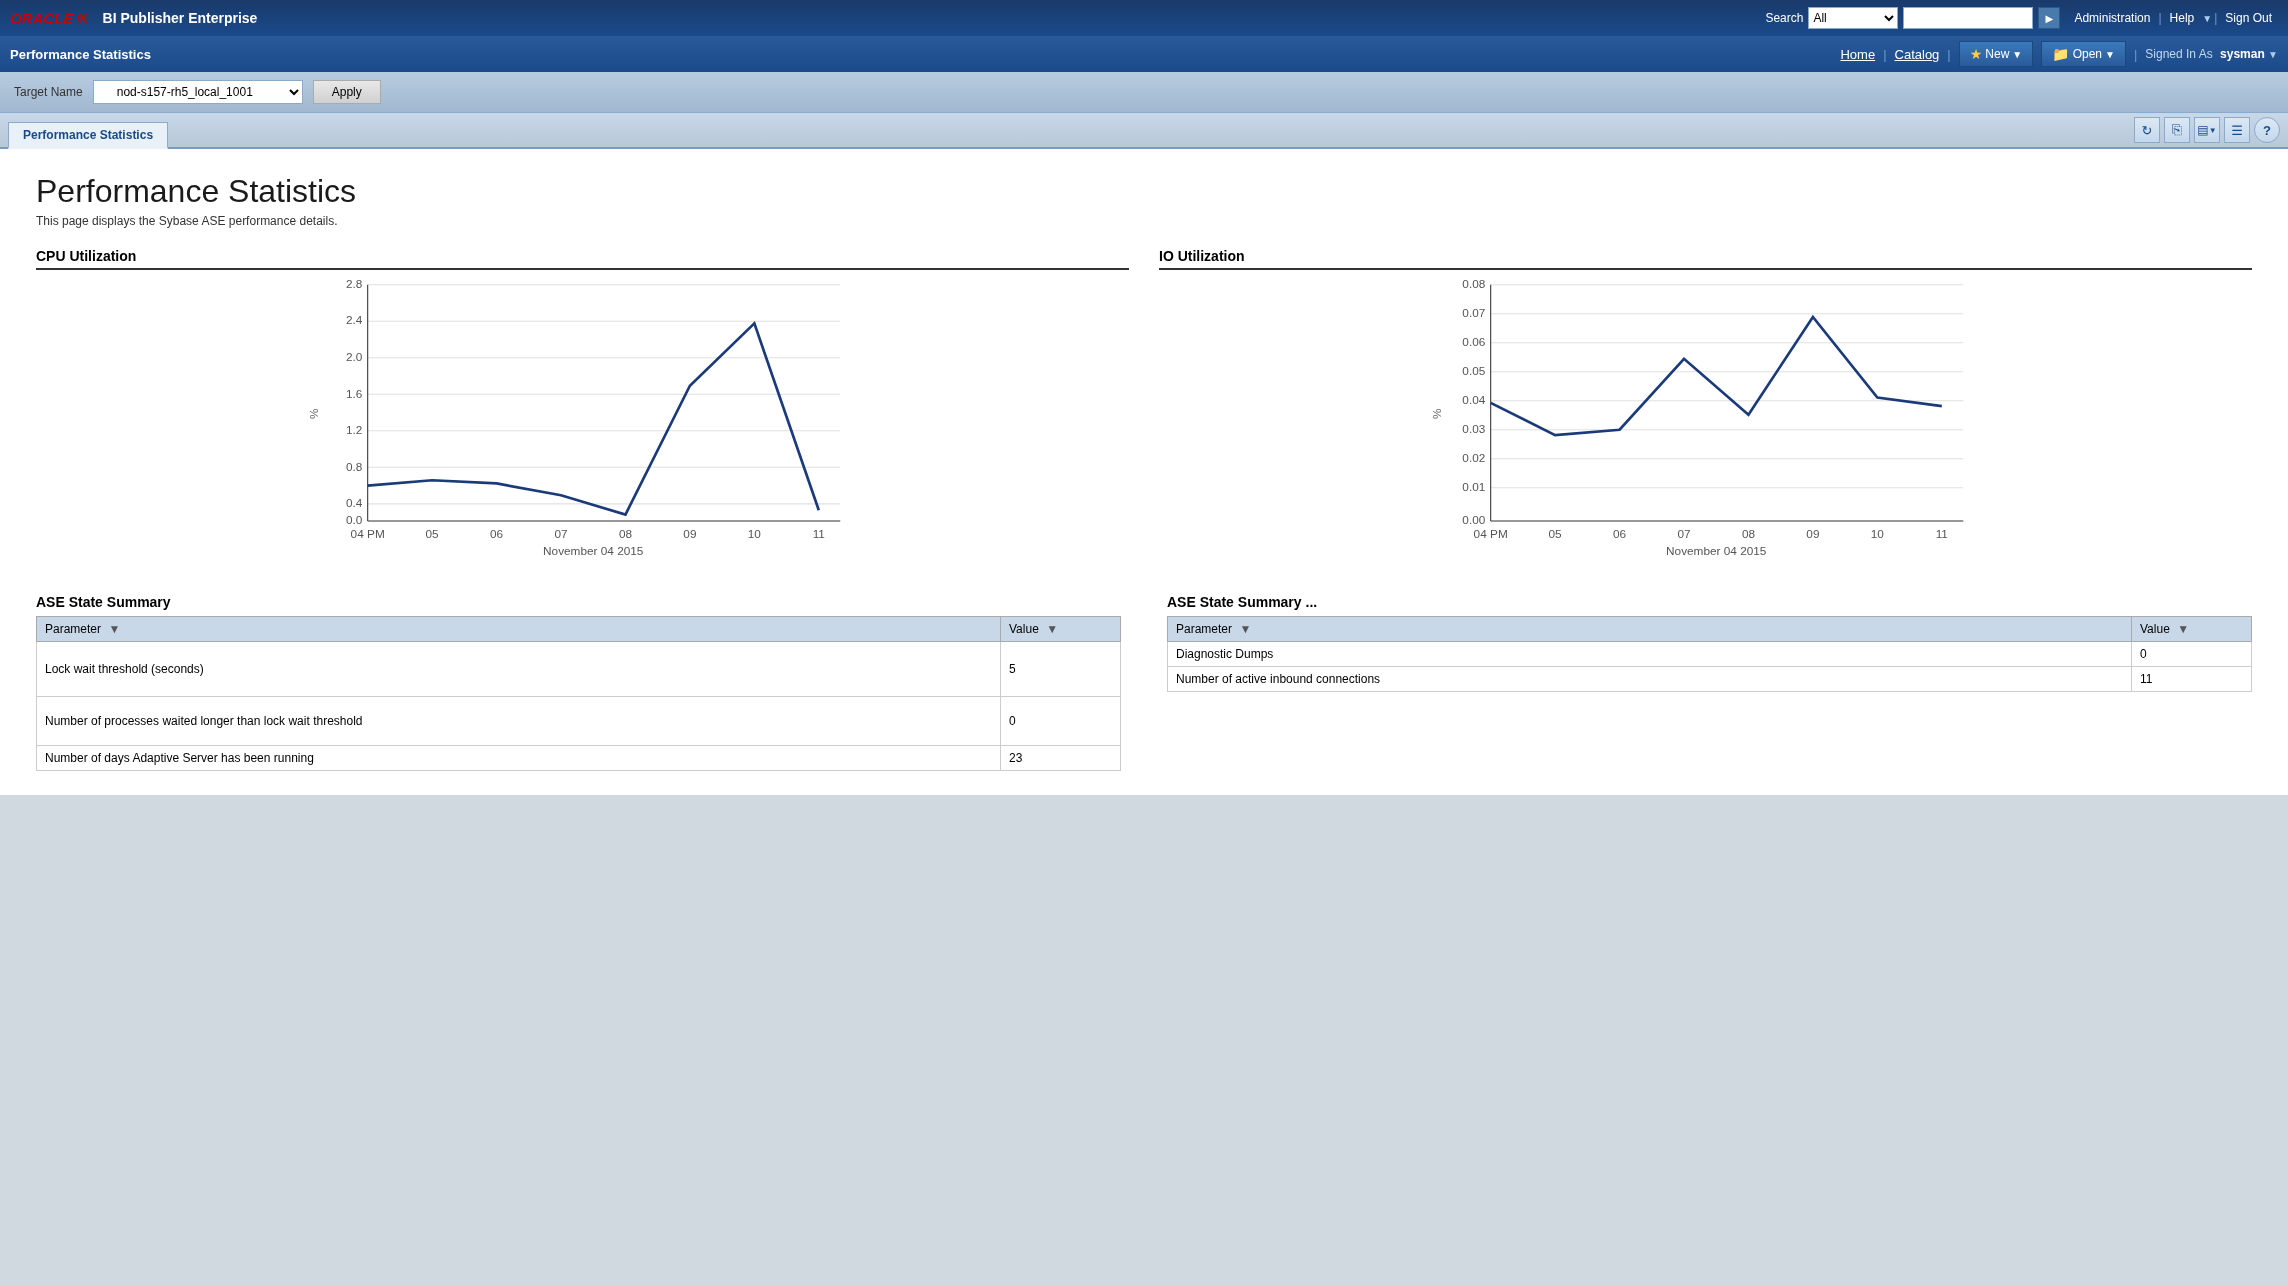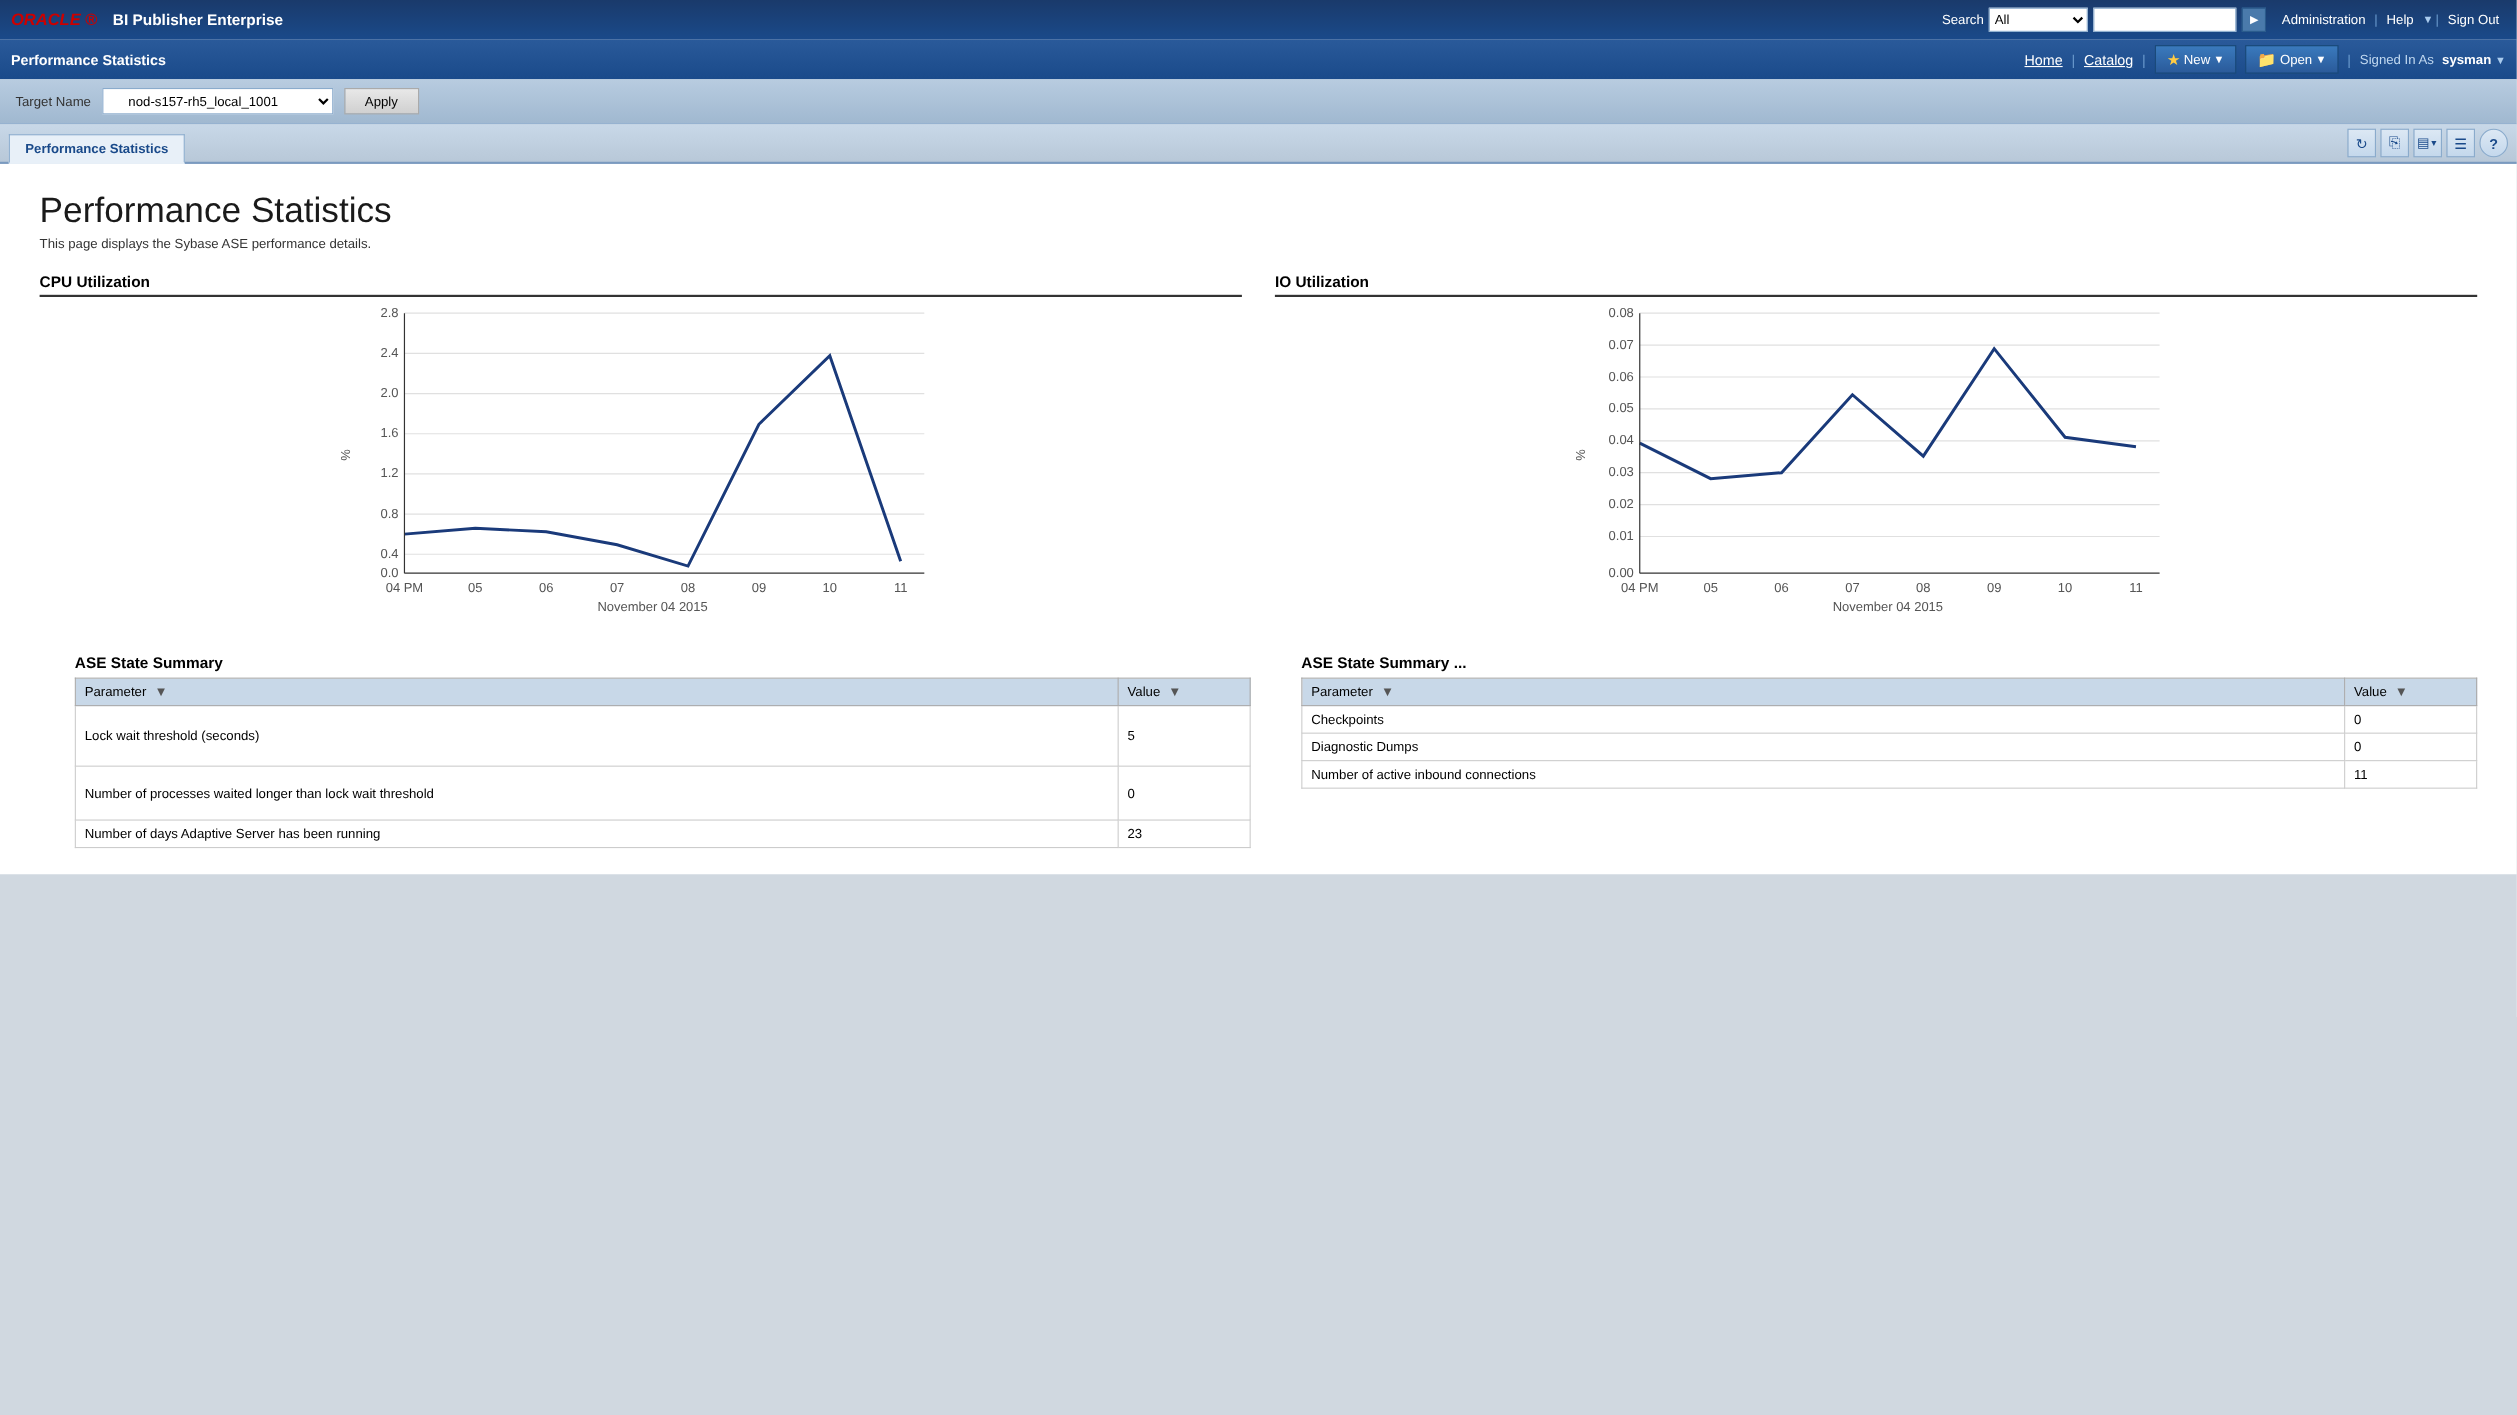--- a/index.html
+++ b/index.html
@@ -359,21 +359,21 @@
 
           <line x1="60" y1="10" x2="60" y2="230" stroke="#333" stroke-width="1"></line>
         </svg>
       </div>
     </div>
 
   </div>
 
   <div id="tables-section" style="display:flex; gap:30px;">
 
-    <div class="table-container" style="flex:1;margin-left:32px;">
+    <div class="table-container" style="flex:1;">
       <div class="table-title" style="font-size:14px; font-weight:bold; margin-bottom:6px;">ASE State Summary</div>
       <table class="data-table" style="width:100%; border-collapse:collapse; font-size:12px;">
         <thead>
           <tr>
             <th style="background:#c8d8e8; border:1px solid #aaa; padding:5px 8px; text-align:left; font-weight:normal; cursor:pointer;">
               <span>Parameter</span>
               <span style="margin-left:4px; color:#555;">▼</span>
             </th>
             <th style="background:#c8d8e8; border:1px solid #aaa; padding:5px 8px; text-align:left; font-weight:normal; cursor:pointer; width:120px;">
               <span>Value</span>
@@ -407,24 +407,20 @@
               <span>Parameter</span>
               <span style="margin-left:4px; color:#555;">▼</span>
             </th>
             <th style="background:#c8d8e8; border:1px solid #aaa; padding:5px 8px; text-align:left; font-weight:normal; cursor:pointer; width:120px;">
               <span>Value</span>
               <span style="margin-left:4px; color:#555;">▼</span>
             </th>
           </tr>
         </thead>
         <tbody id="table2-body">
-        <tr>
-              <td style="border: 1px solid rgb(204, 204, 204); padding: 5px 8px; background: white;">Checkpoints</td>
-              <td style="border: 1px solid rgb(204, 204, 204); padding: 5px 8px; background: white;">0</td>
-            </tr>
             <tr>
               <td style="border: 1px solid rgb(204, 204, 204); padding: 5px 8px; background: white;">Diagnostic Dumps</td>
               <td style="border: 1px solid rgb(204, 204, 204); padding: 5px 8px; background: white;">0</td>
             </tr>
             <tr>
               <td style="border: 1px solid rgb(204, 204, 204); padding: 5px 8px; background: white;">Number of active inbound connections</td>
               <td style="border: 1px solid rgb(204, 204, 204); padding: 5px 8px; background: white;">11</td>
             </tr>
           </tbody>
       </table>

